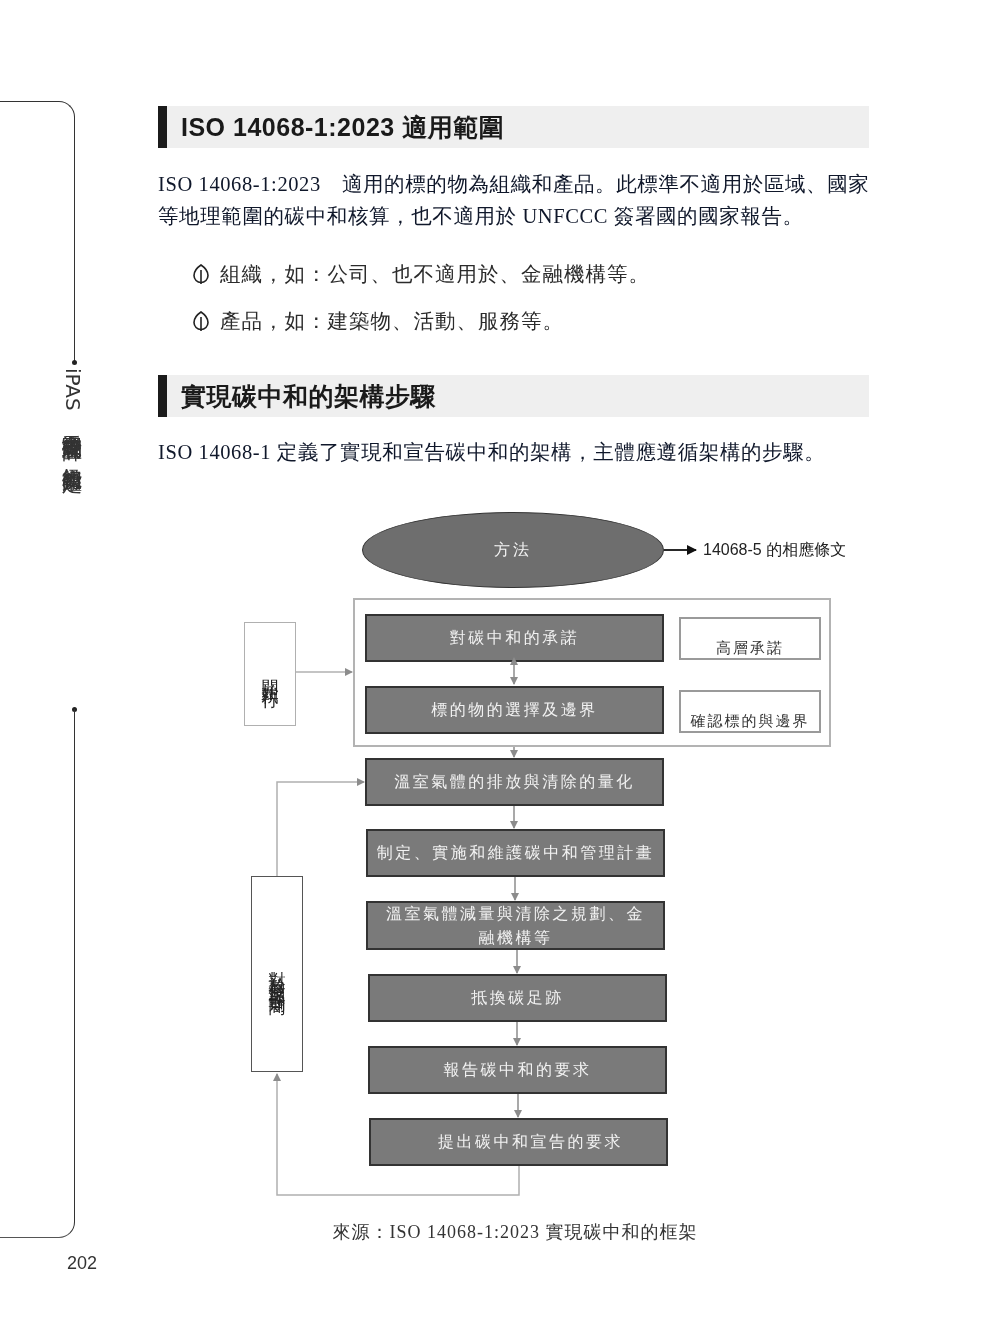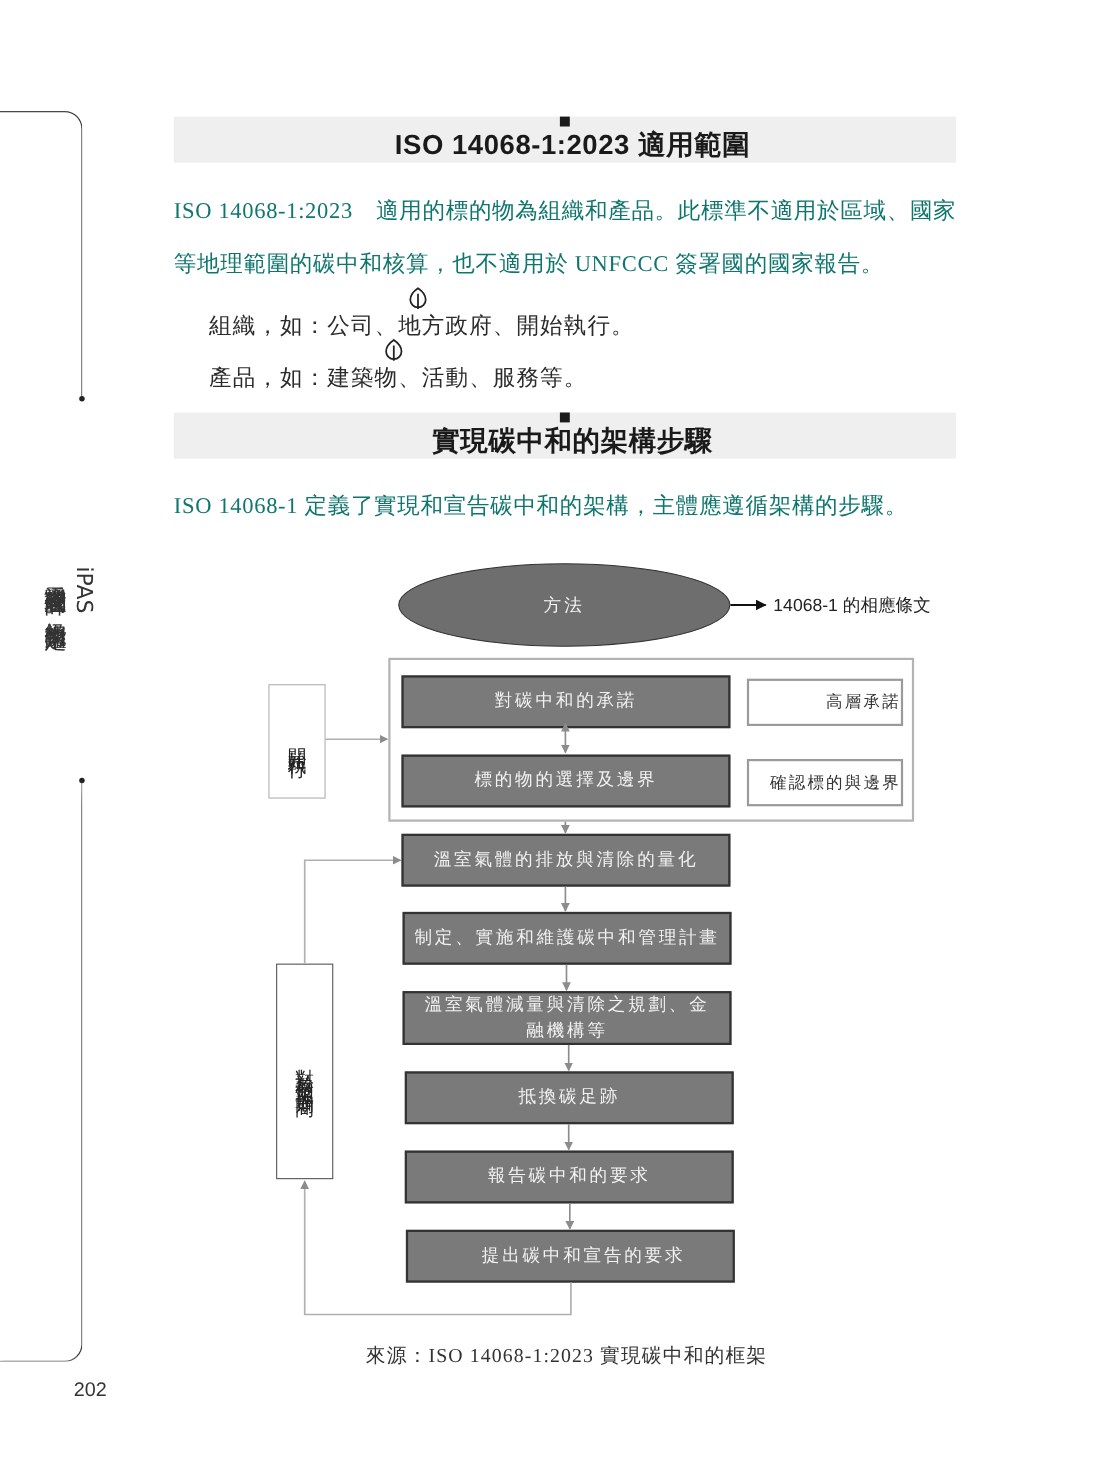--- a/index.html
+++ b/index.html
@@ -1,21 +1,21 @@
 <!DOCTYPE html>
 <html><head>
   <meta charset="utf-8">
   <style>
     html, body { margin: 0; padding: 0; }
     body {
       width: 1000px; height: 1341px; position: relative; overflow: hidden;
       background: #ffffff; color: #2a2a2a;
       font-family: "Liberation Serif", "DejaVu Serif", serif;
     }
-    .abs { position: absolute; flex-direction: column; }
+    .abs { position: absolute; }
 
     
     .side-line-top {
       left: -2px; top: 101px; width: 76px; height: 260px;
       border-top: 1.5px solid #333; border-right: 1.5px solid #333;
       border-top-right-radius: 16px;
     }
     .side-line-bottom {
       left: -2px; top: 709px; width: 76px; height: 528px;
       border-bottom: 1.5px solid #555; border-right: 1.5px solid #333;
@@ -41,22 +41,22 @@
       left: 158px; width: 711px; height: 42px;
       background: #efefef; display: flex; align-items: center;
     }
     .heading .bar { width: 9px; height: 100%; background: #1b1b1b; }
     .heading .text {
       margin-left: 14px; font-family: "Liberation Sans", "DejaVu Sans", sans-serif;
       font-weight: bold; font-size: 25px; color: #1a1a1a; letter-spacing: 0.5px;
     }
 
     .para {
-      left: 158px; width: 714px; font-size: 20.5px; line-height: 48px;
-      color: #0f766e; letter-spacing: 0.6px;
+      left: 158px; width: 714px; font-size: 20.5px; line-height: 32px;
+      color: #0f172a; letter-spacing: 0.6px;
     }
 
     .bullet {
       left: 190px; font-size: 20.5px; color: #2b2b2b; display: flex; align-items: center;
       letter-spacing: 1px;
     }
     .leaf-icon { width: 22px; height: 22px; margin-right: 8px; }
 
     
     .ellipse {
@@ -113,40 +113,40 @@
   <div class="bar"></div>
   <div class="text">ISO 14068-1:2023 適用範圍</div>
 </div>
 <div class="abs para" style="top:168px;">ISO 14068-1:2023　適用的標的物為組織和產品。此標準不適用於區域、國家等地理範圍的碳中和核算，也不適用於 UNFCCC 簽署國的國家報告。</div>
 
 <div class="abs bullet" style="top:260px;">
   <svg class="leaf-icon" viewBox="0 0 22 22">
     <path d="M11 2 C5 6 4 10 4 12.5 a7 7 0 0 0 14 0 C18 10 17 6 11 2 Z" fill="none" stroke="#222" stroke-width="1.6"></path>
     <line x1="11" y1="7" x2="11" y2="21" stroke="#222" stroke-width="1.6"></line>
   </svg>
-  <span>組織，如：公司、地方政府、開始執行。</span>
+  <span>組織，如：公司、也不適用於、金融機構等。</span>
 </div>
 <div class="abs bullet" style="top:307px;">
   <svg class="leaf-icon" viewBox="0 0 22 22">
     <path d="M11 2 C5 6 4 10 4 12.5 a7 7 0 0 0 14 0 C18 10 17 6 11 2 Z" fill="none" stroke="#222" stroke-width="1.6"></path>
     <line x1="11" y1="7" x2="11" y2="21" stroke="#222" stroke-width="1.6"></line>
   </svg>
   <span>產品，如：建築物、活動、服務等。</span>
 </div>
 
 <div class="abs heading" style="top:375px;">
   <div class="bar"></div>
   <div class="text">實現碳中和的架構步驟</div>
 </div>
 <div class="abs para" style="top:436px;">ISO 14068-1 定義了實現和宣告碳中和的架構，主體應遵循架構的步驟。</div>
 
 <div class="abs ellipse">
   <span>方法</span>
 </div>
-<div class="abs clause-label">14068-1 的相應條文</div>
+<div class="abs clause-label">14068-5 的相應條文</div>
 
 <div class="abs outer-frame"></div>
 
 <div class="abs dark-box" style="left:365px;top:614px;width:299px;height:48px;">
   <span>對碳中和的承諾</span>
 </div>
 <div class="abs light-box" style="left:679px;top:617px;width:142px;height:43px;">
   <span>高層承諾</span>
 </div>
 <div class="abs dark-box" style="left:365px;top:686px;width:299px;height:48px;">

